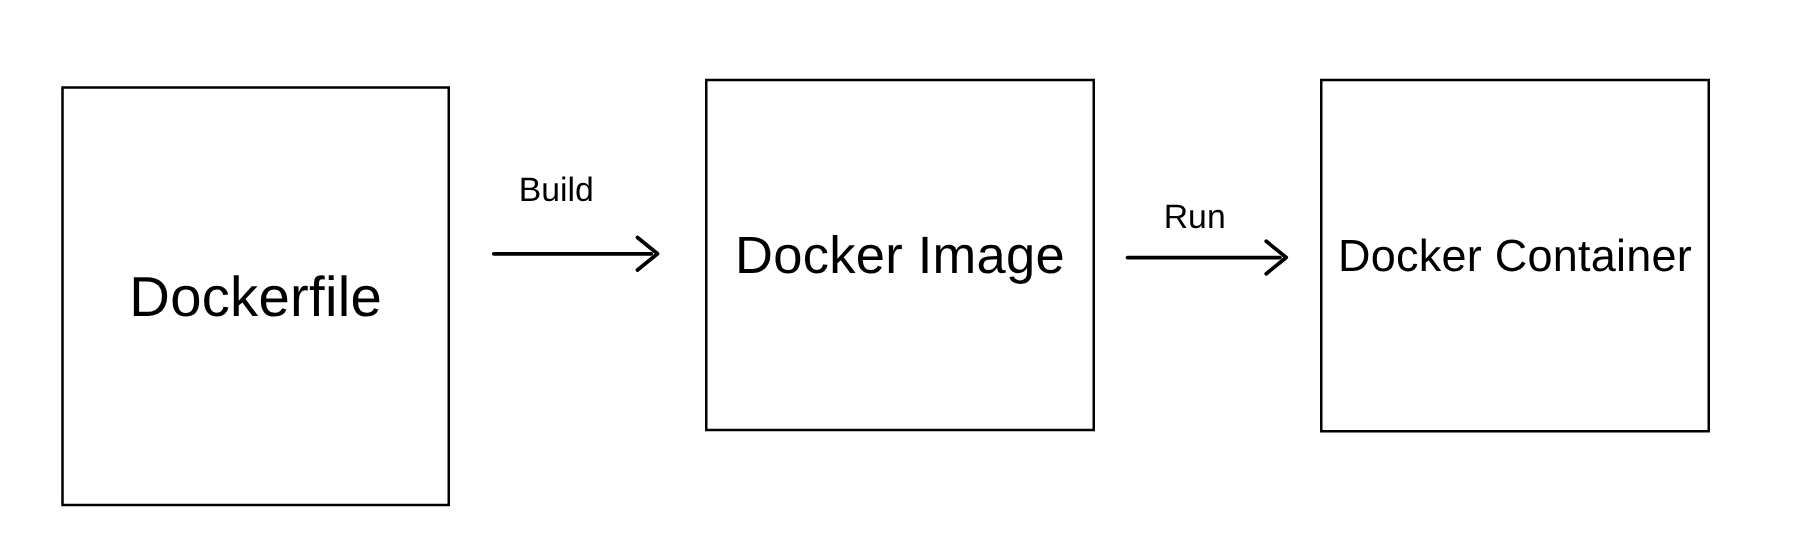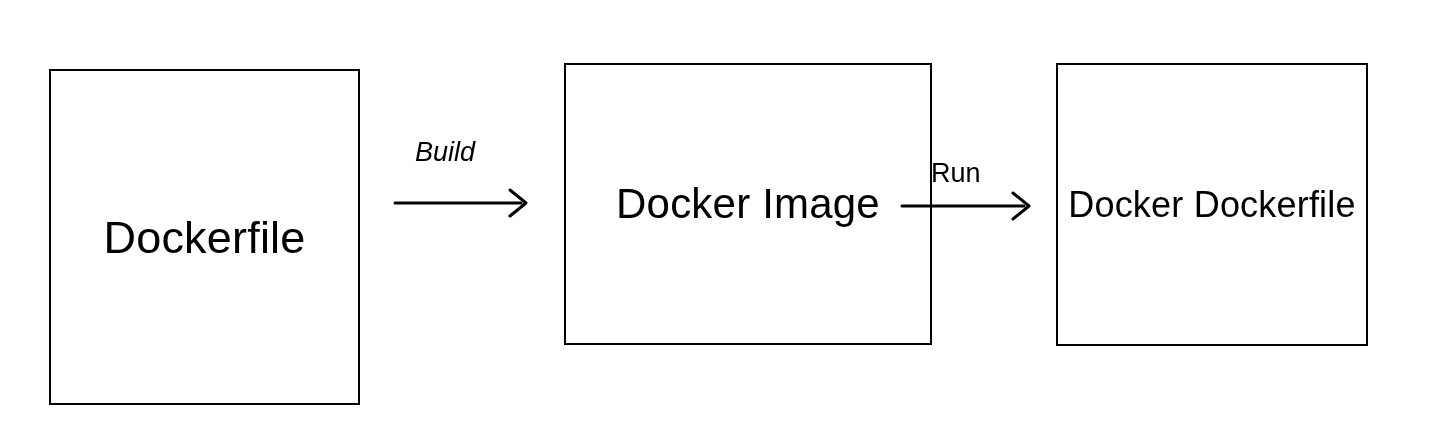--- a/index.html
+++ b/index.html
@@ -38,21 +38,21 @@
     top: 69px;
     width: 311px;
     height: 336px;
   }
   #node-dockerfile .node-label {
     font-size: 45px;
   }
   #node-docker-image {
     left: 564px;
     top: 63px;
-    width: 368px;
+    width: 312px;
     height: 282px;
   }
   #node-docker-image .node-label {
     font-size: 42px;
   }
   #node-docker-container {
     left: 1056px;
     top: 63px;
     width: 312px;
     height: 283px;
@@ -76,21 +76,20 @@
   }
   #edge-build {
     left: 393px;
     top: 188px;
     width: 140px;
     height: 30px;
   }
   #label-build {
     left: 415px;
     top: 139px;
-    font-style: italic;
   }
   #edge-run {
     left: 900px;
     top: 191px;
     width: 136px;
     height: 30px;
   }
   #label-run {
     left: 931px;
     top: 160px;
@@ -119,16 +118,16 @@
 
   <div class="edge" id="edge-run">
     <svg width="136" height="30" viewBox="0 0 136 30" aria-hidden="true">
       <line x1="2" y1="15" x2="124" y2="15" stroke="#000000" stroke-width="3" stroke-linecap="round"></line>
       <polyline points="113,2 129,15 113,28" fill="none" stroke="#000000" stroke-width="3" stroke-linecap="round" stroke-linejoin="round"></polyline>
     </svg>
   </div>
   <span class="edge-label" id="label-run">Run</span>
 
   <div class="node" id="node-docker-container">
-    <span class="node-label">Docker Dockerfile</span>
+    <span class="node-label">Docker Container</span>
   </div>
 
 </div>
 
 </body></html>

